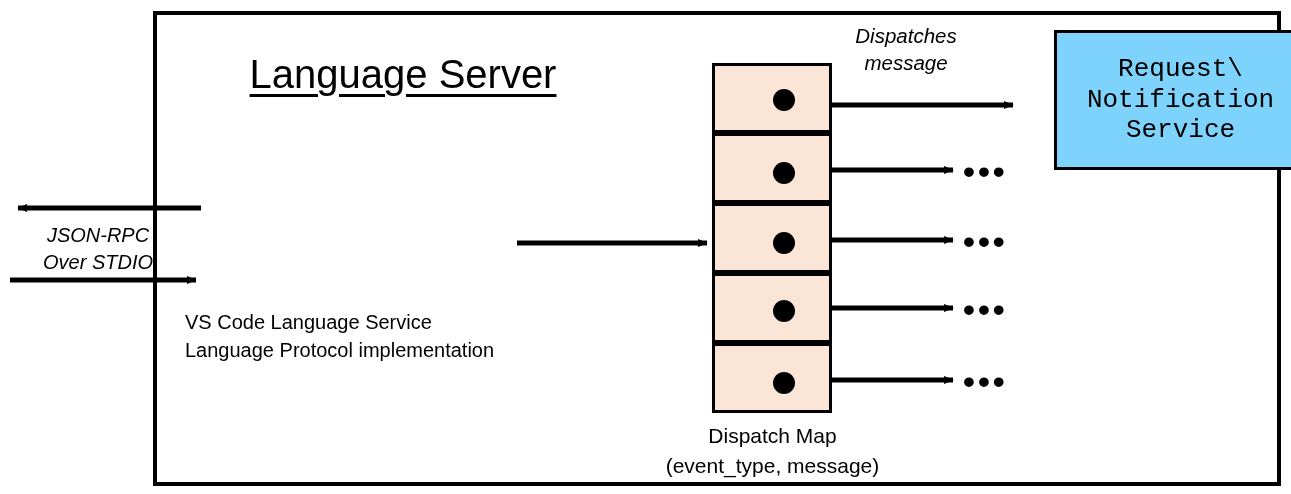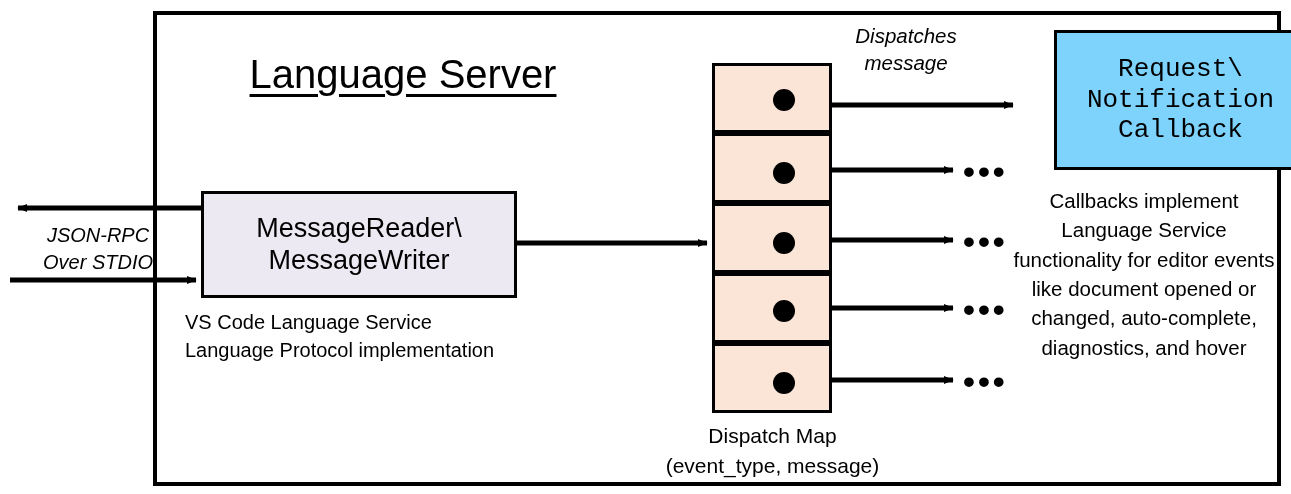--- a/index.html
+++ b/index.html
@@ -88,26 +88,20 @@
     </g>
     <g>
       <line x1="780" y1="380" x2="953" y2="380" stroke="#000" stroke-width="5" marker-end="url(#arrowhead)"></line>
     </g>
   </svg>
 
   <div class="node" id="server-frame"></div>
 
   <div id="server-title">Language Server</div>
 
-  <div class="node" id="message-box">
-    <div class="node-text">
-      <span>MessageReader\</span><br>
-      <span>MessageWriter</span>
-    </div>
-  </div>
   <div id="message-caption">
     <span>VS Code Language Service</span><br>
     <span>Language Protocol implementation</span>
   </div>
 
   <div class="map-cell" style="top:63px">
     <span class="cell-dot" style="left:58px;top:23px"></span>
   </div>
   <div class="map-cell" style="top:133px">
     <span class="cell-dot" style="left:58px;top:26px"></span>
@@ -129,24 +123,23 @@
 
   <span class="ellipsis" style="left:963px;top:154px">•••</span>
   <span class="ellipsis" style="left:963px;top:224px">•••</span>
   <span class="ellipsis" style="left:963px;top:292px">•••</span>
   <span class="ellipsis" style="left:963px;top:364px">•••</span>
 
   <div class="node" id="callback-box">
     <div class="node-text">
       <span>Request\</span><br>
       <span>Notification</span><br>
-      <span>Callback</span>
+      <span>Service</span>
     </div>
   </div>
-  <div id="callback-caption">Callbacks implement Language Service functionality for editor events like document opened or changed, auto-complete, diagnostics, and hover</div>
 
   <div class="edge-label" id="label-jsonrpc">
     <span>JSON-RPC</span><br>
     <span>Over STDIO</span>
   </div>
 
 
   <div class="edge-label" id="label-dispatch">
     <span>Dispatches</span><br>
     <span>message</span>

